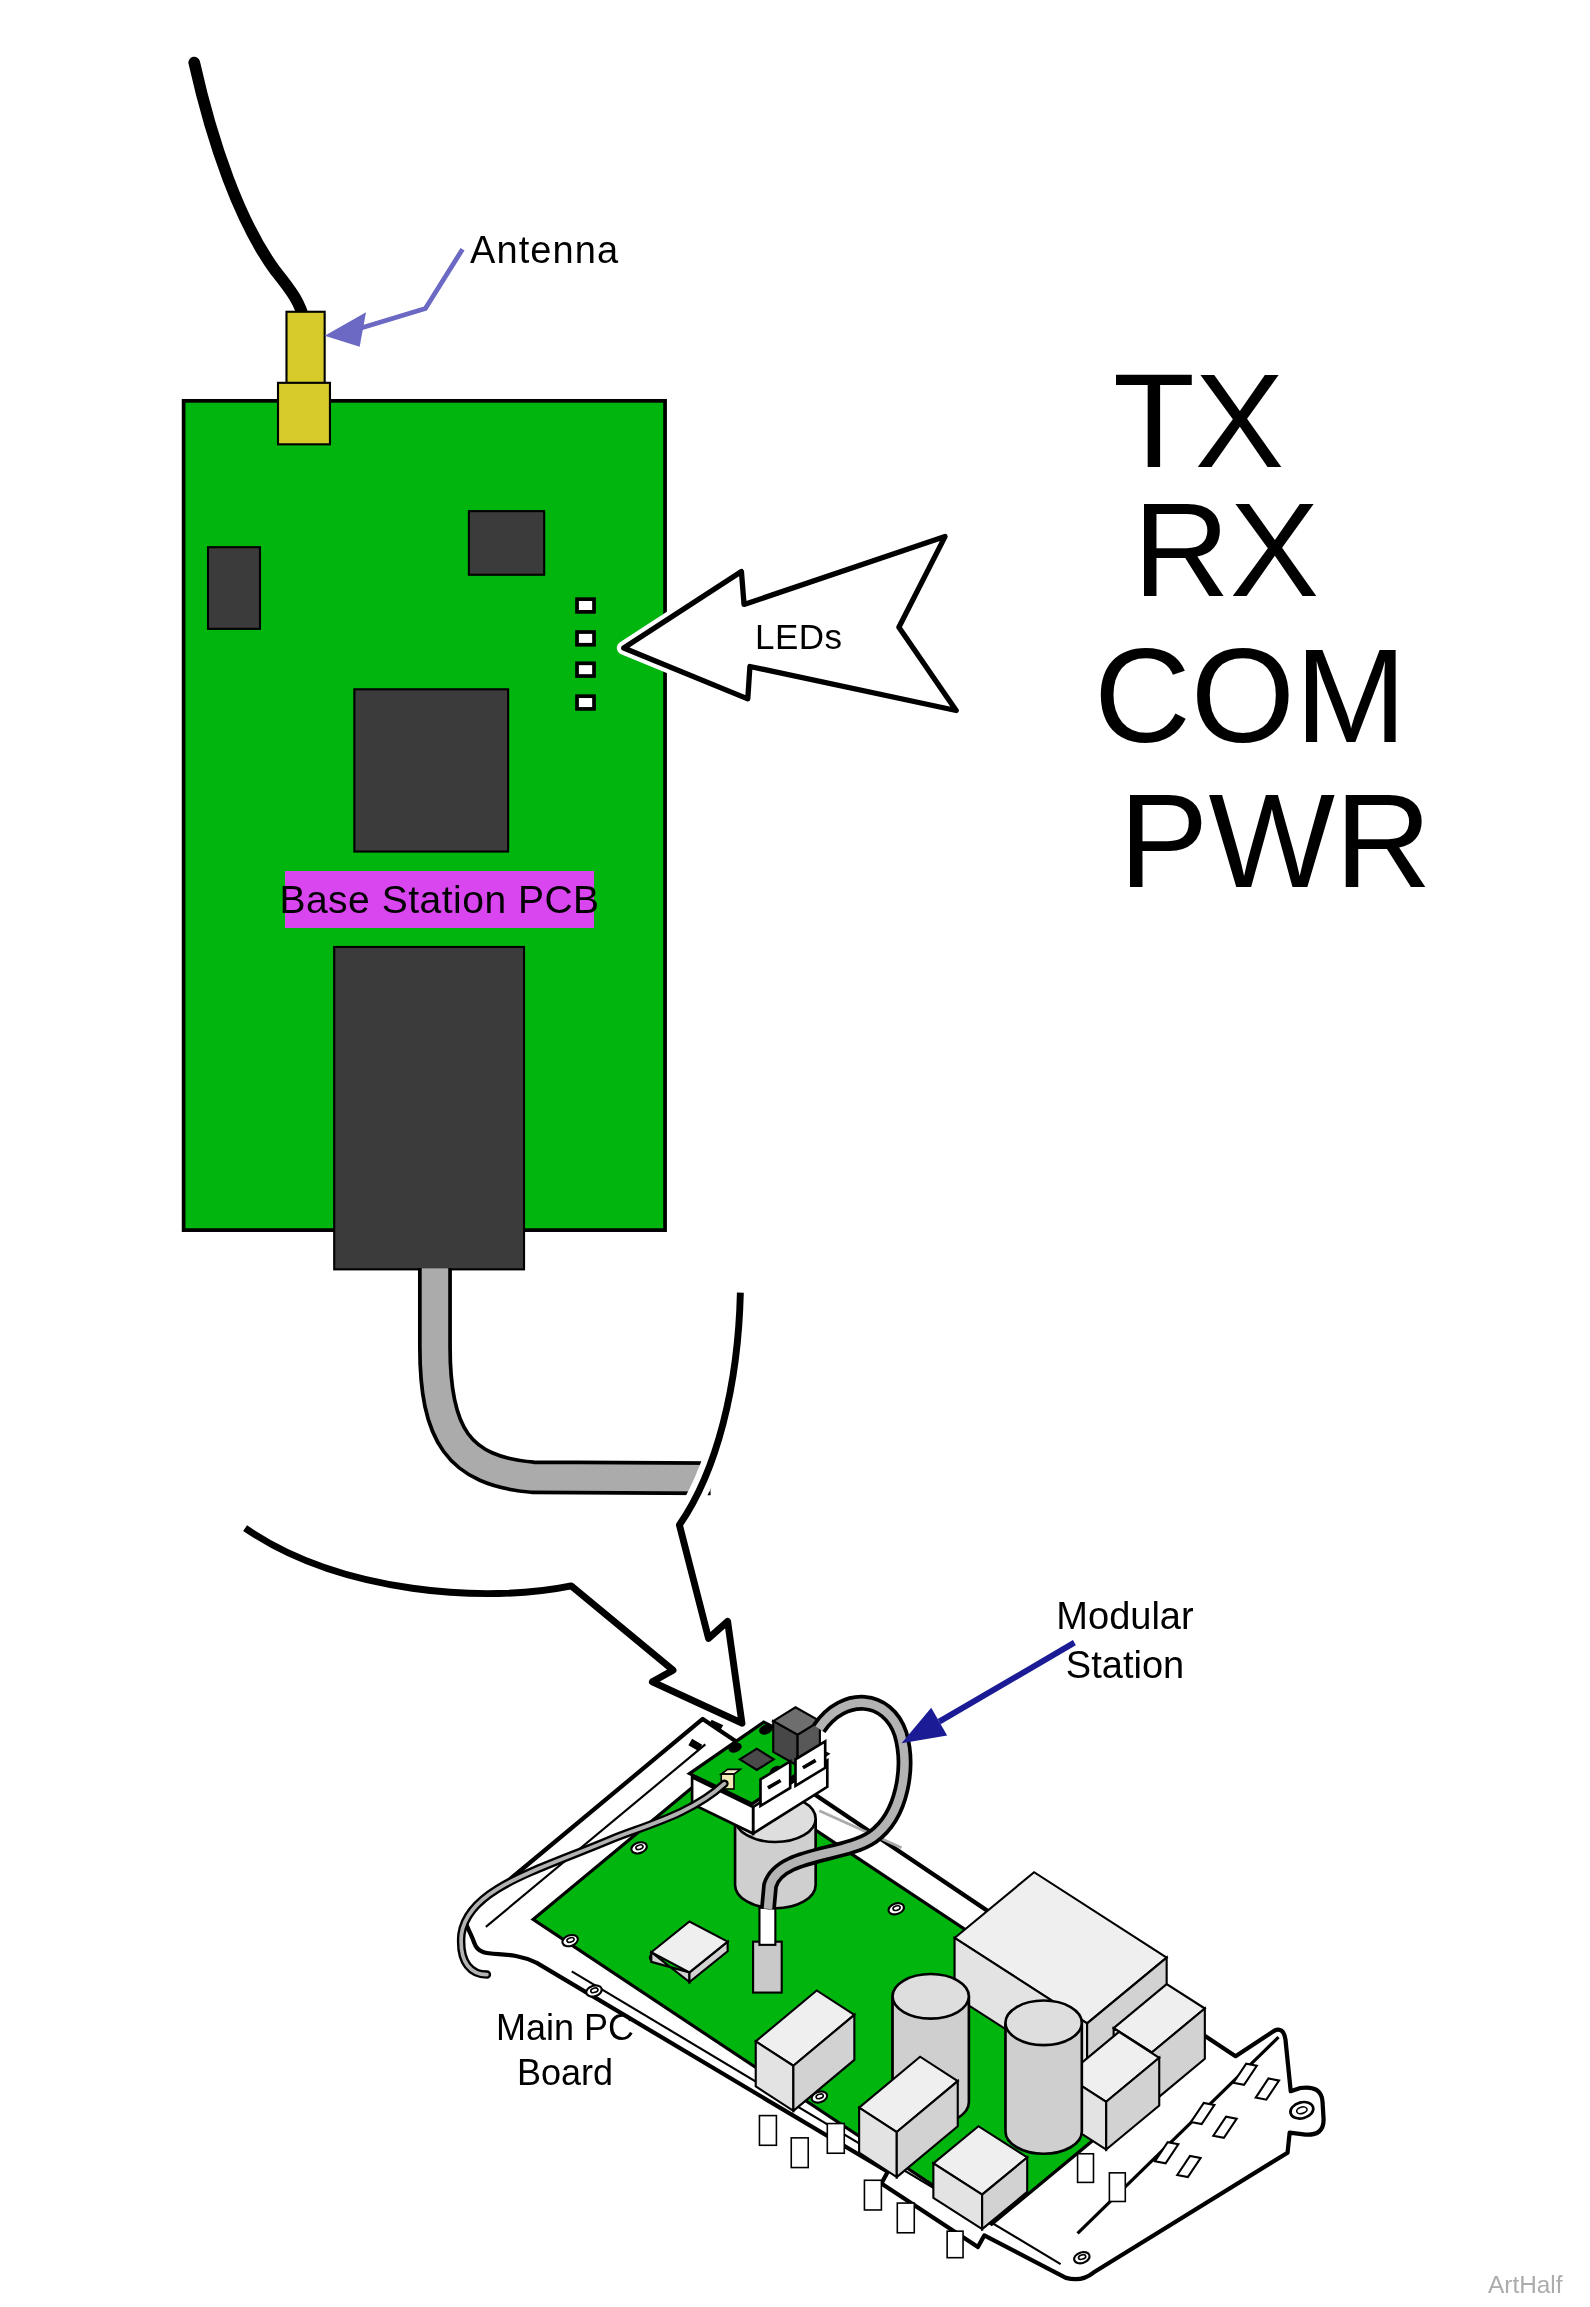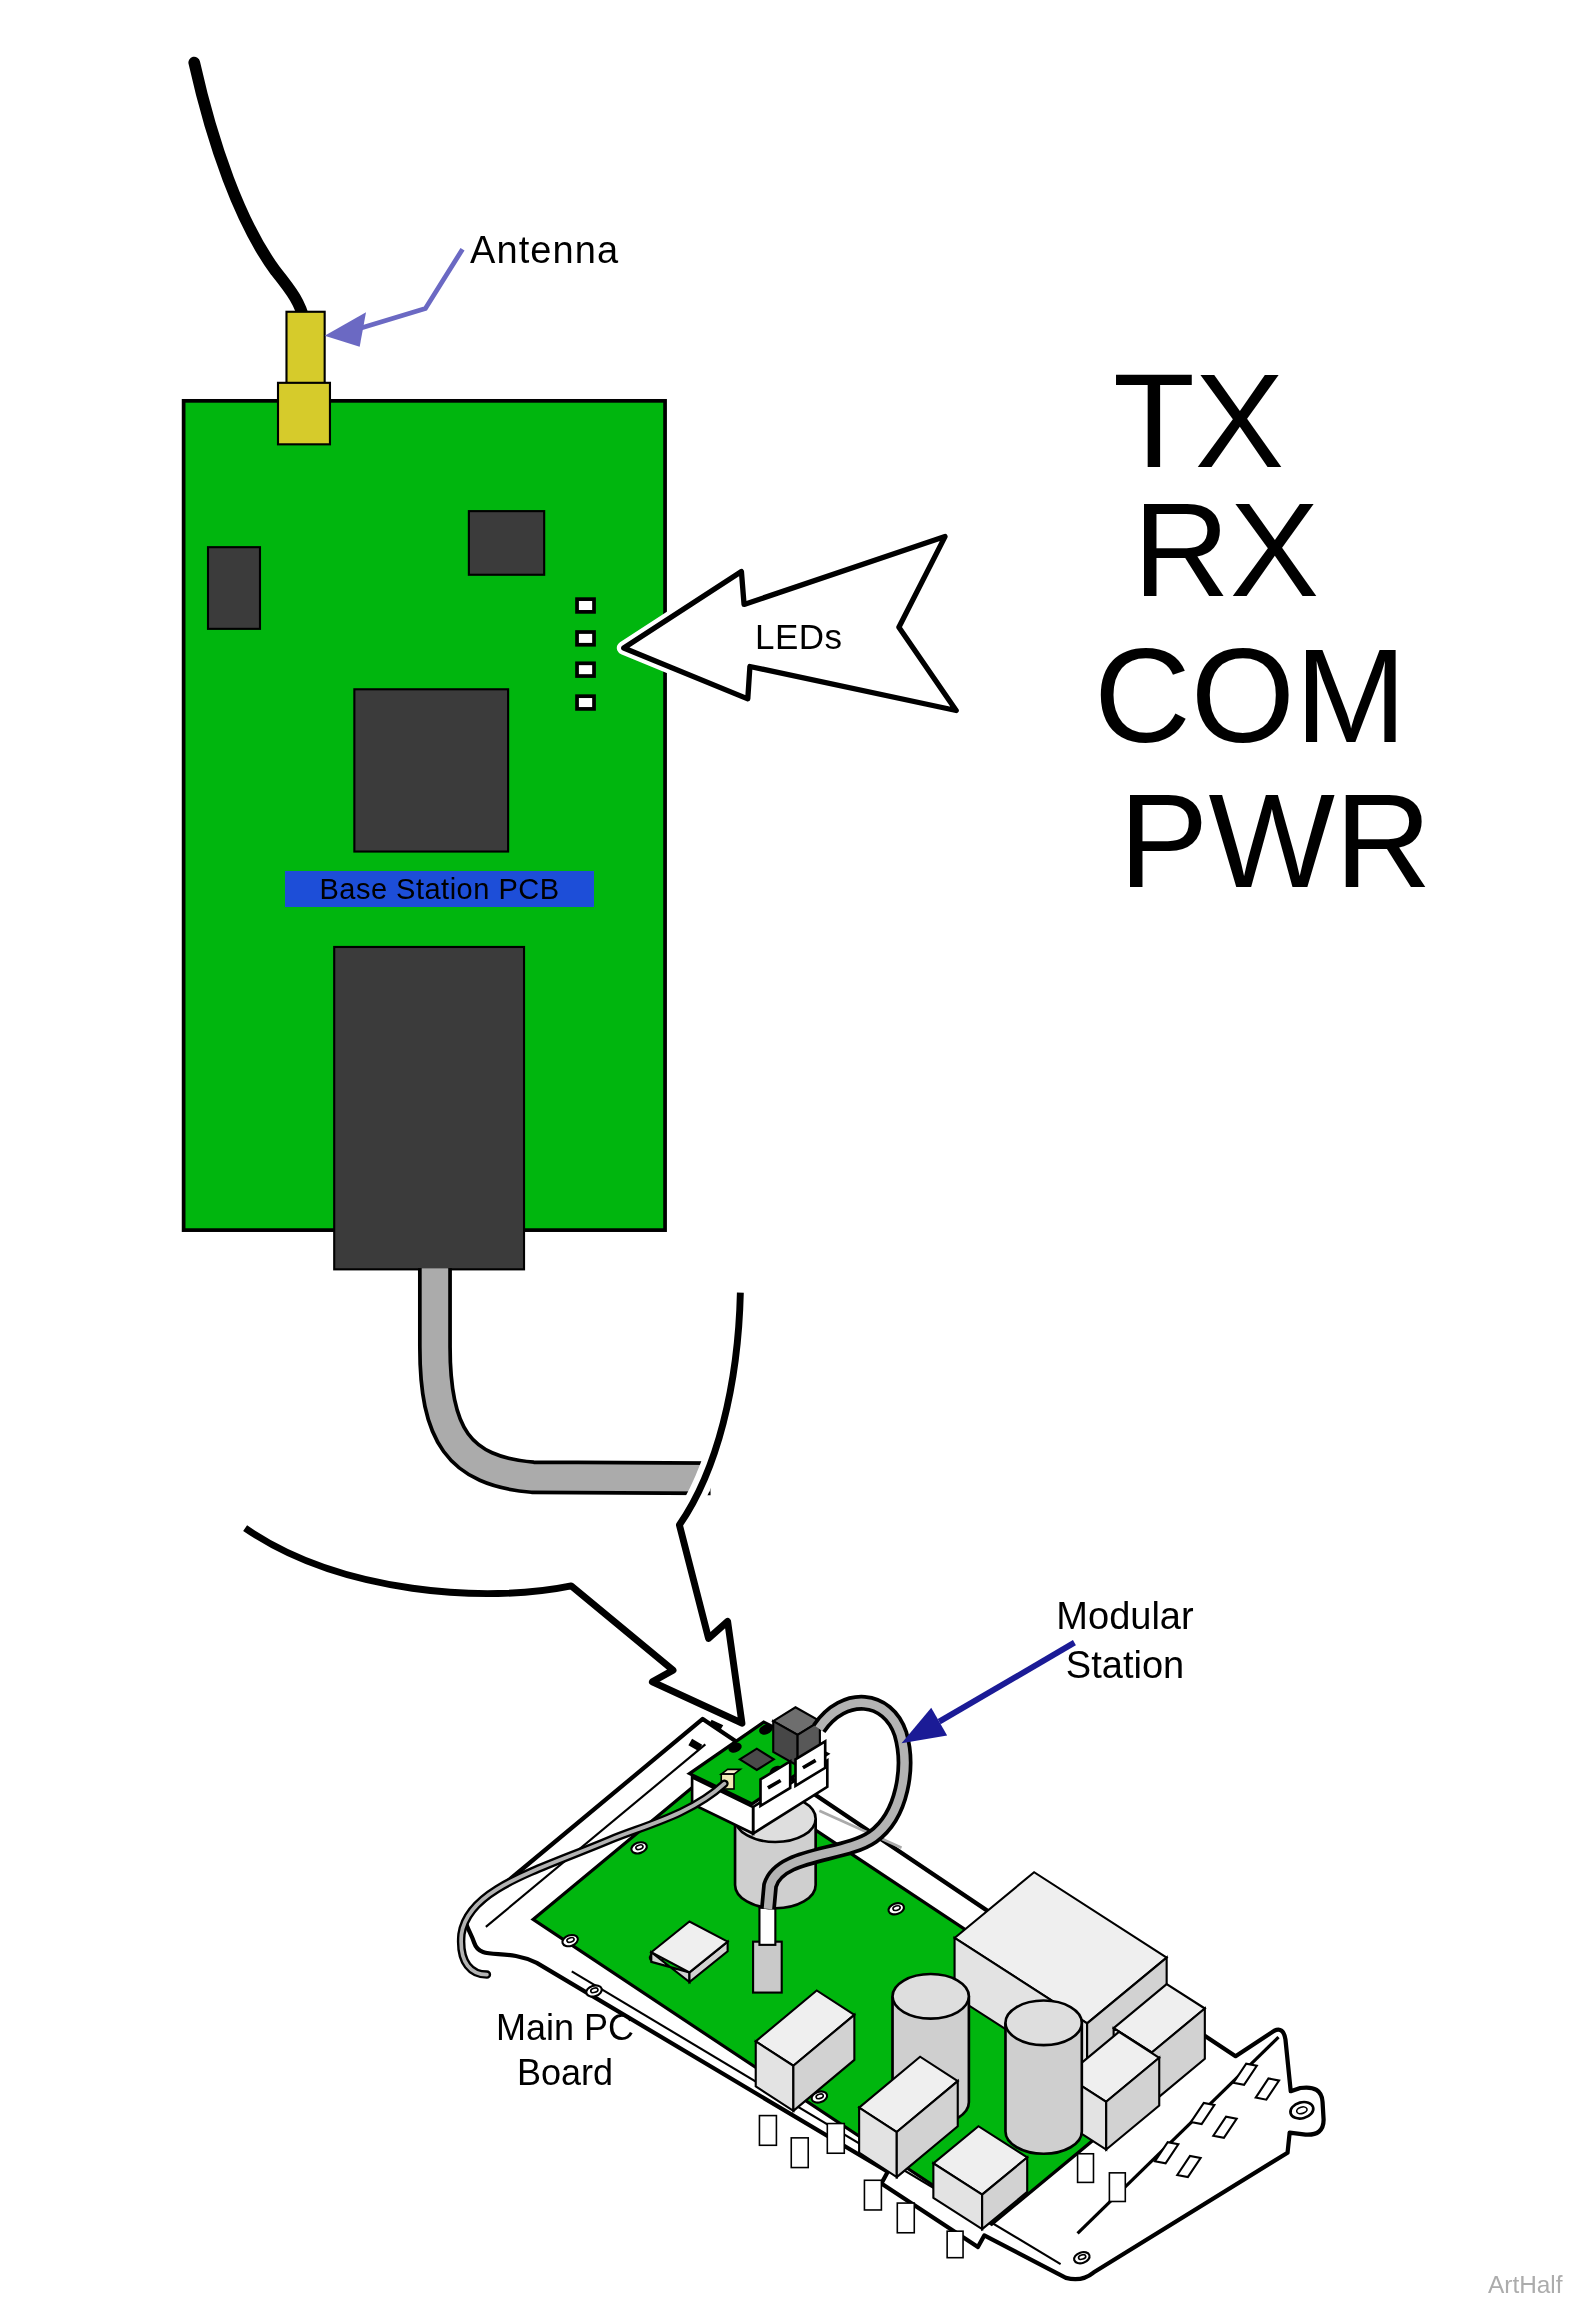--- a/index.html
+++ b/index.html
@@ -7,22 +7,22 @@
          font-family:"Liberation Sans",sans-serif;overflow:hidden;}
   svg.art{position:absolute;left:0;top:0;}
   .lbl{position:absolute;color:#000;white-space:nowrap;line-height:1;text-align:center;}
   .lbl-antenna{left:470px;top:231px;font-size:38px;letter-spacing:1.1px;}
   .lbl-leds{left:755px;top:619px;font-size:35px;letter-spacing:0.5px;}
   .led-word{position:absolute;font-size:134px;color:#000;white-space:nowrap;line-height:1;}
   .lbl-tx{left:1113px;top:354px;}
   .lbl-rx{left:1133px;top:483px;}
   .lbl-com{left:1094px;top:629px;}
   .lbl-pwr{left:1119px;top:774px;}
-  .lbl-basestation{left:285px;top:871px;width:309px;height:36px;background:#1d4ed8;
-     font-size:29px;letter-spacing:0.5px;display:flex;align-items:center;justify-content:center;}
+  .lbl-basestation{left:285px;top:871px;width:309px;height:57px;background:#d946ef;
+     font-size:39px;letter-spacing:0.5px;display:flex;align-items:center;justify-content:center;}
   .lbl-modular{left:1051px;top:1592px;width:148px;text-align:center;font-size:38px;line-height:49px;}
   .lbl-mainpc{left:491px;top:2005px;width:148px;font-size:36px;line-height:45px;}
   .lbl-watermark{left:1488px;top:2273px;font-size:24.4px;color:var(--watermark-gray);}
   
   .grn{fill:var(--pcb-green);stroke:#000;}
   .chip{fill:var(--chip-dark);stroke:#000;stroke-width:4px;}
   .yel{fill:var(--antenna-yellow);stroke:#000;stroke-width:4px;}
   .wht{fill:#fff;stroke:#000;}
   .ctop{fill:#efefef;stroke:#000;stroke-width:4px;}
   .cfront{fill:#e3e3e3;stroke:#000;stroke-width:4px;}

